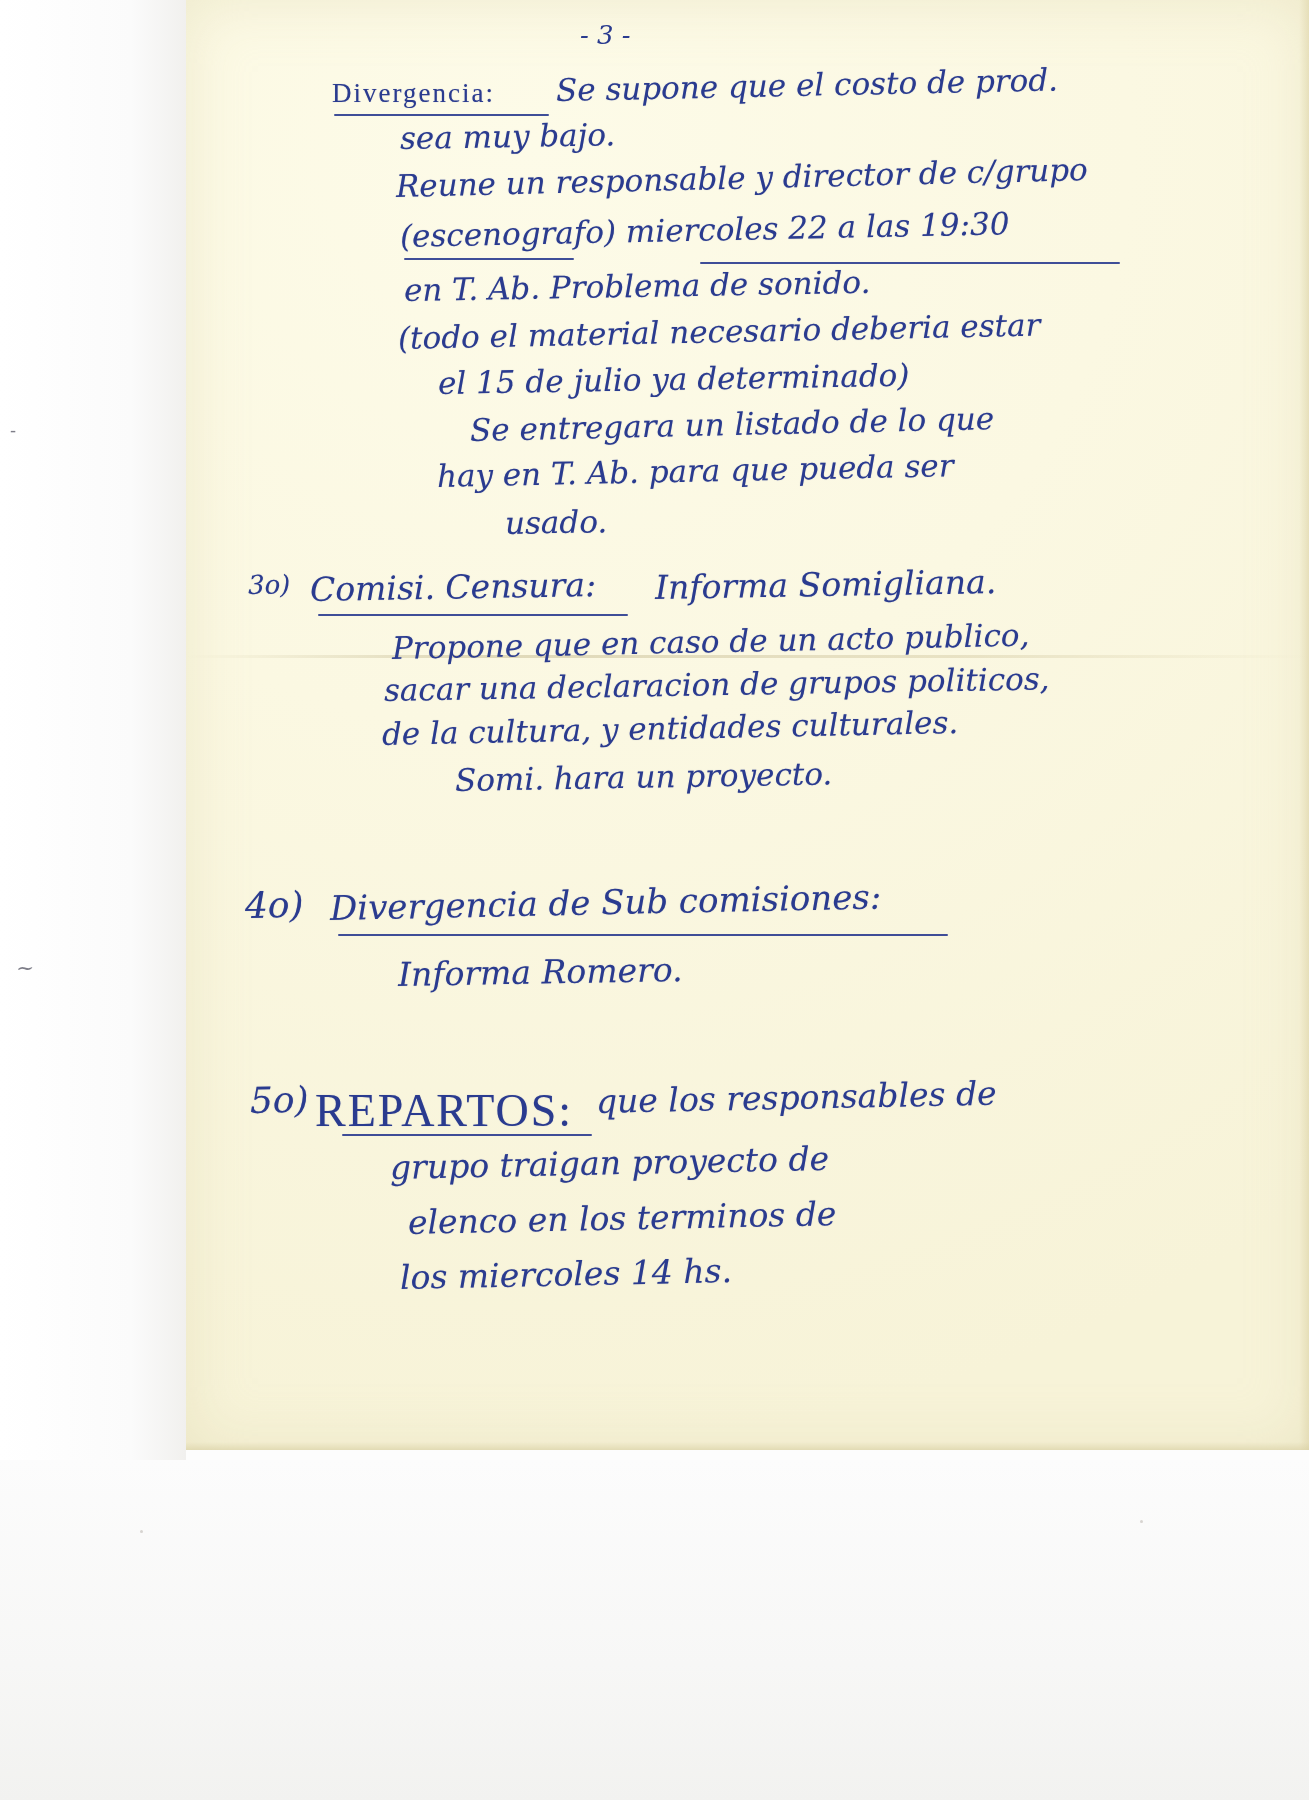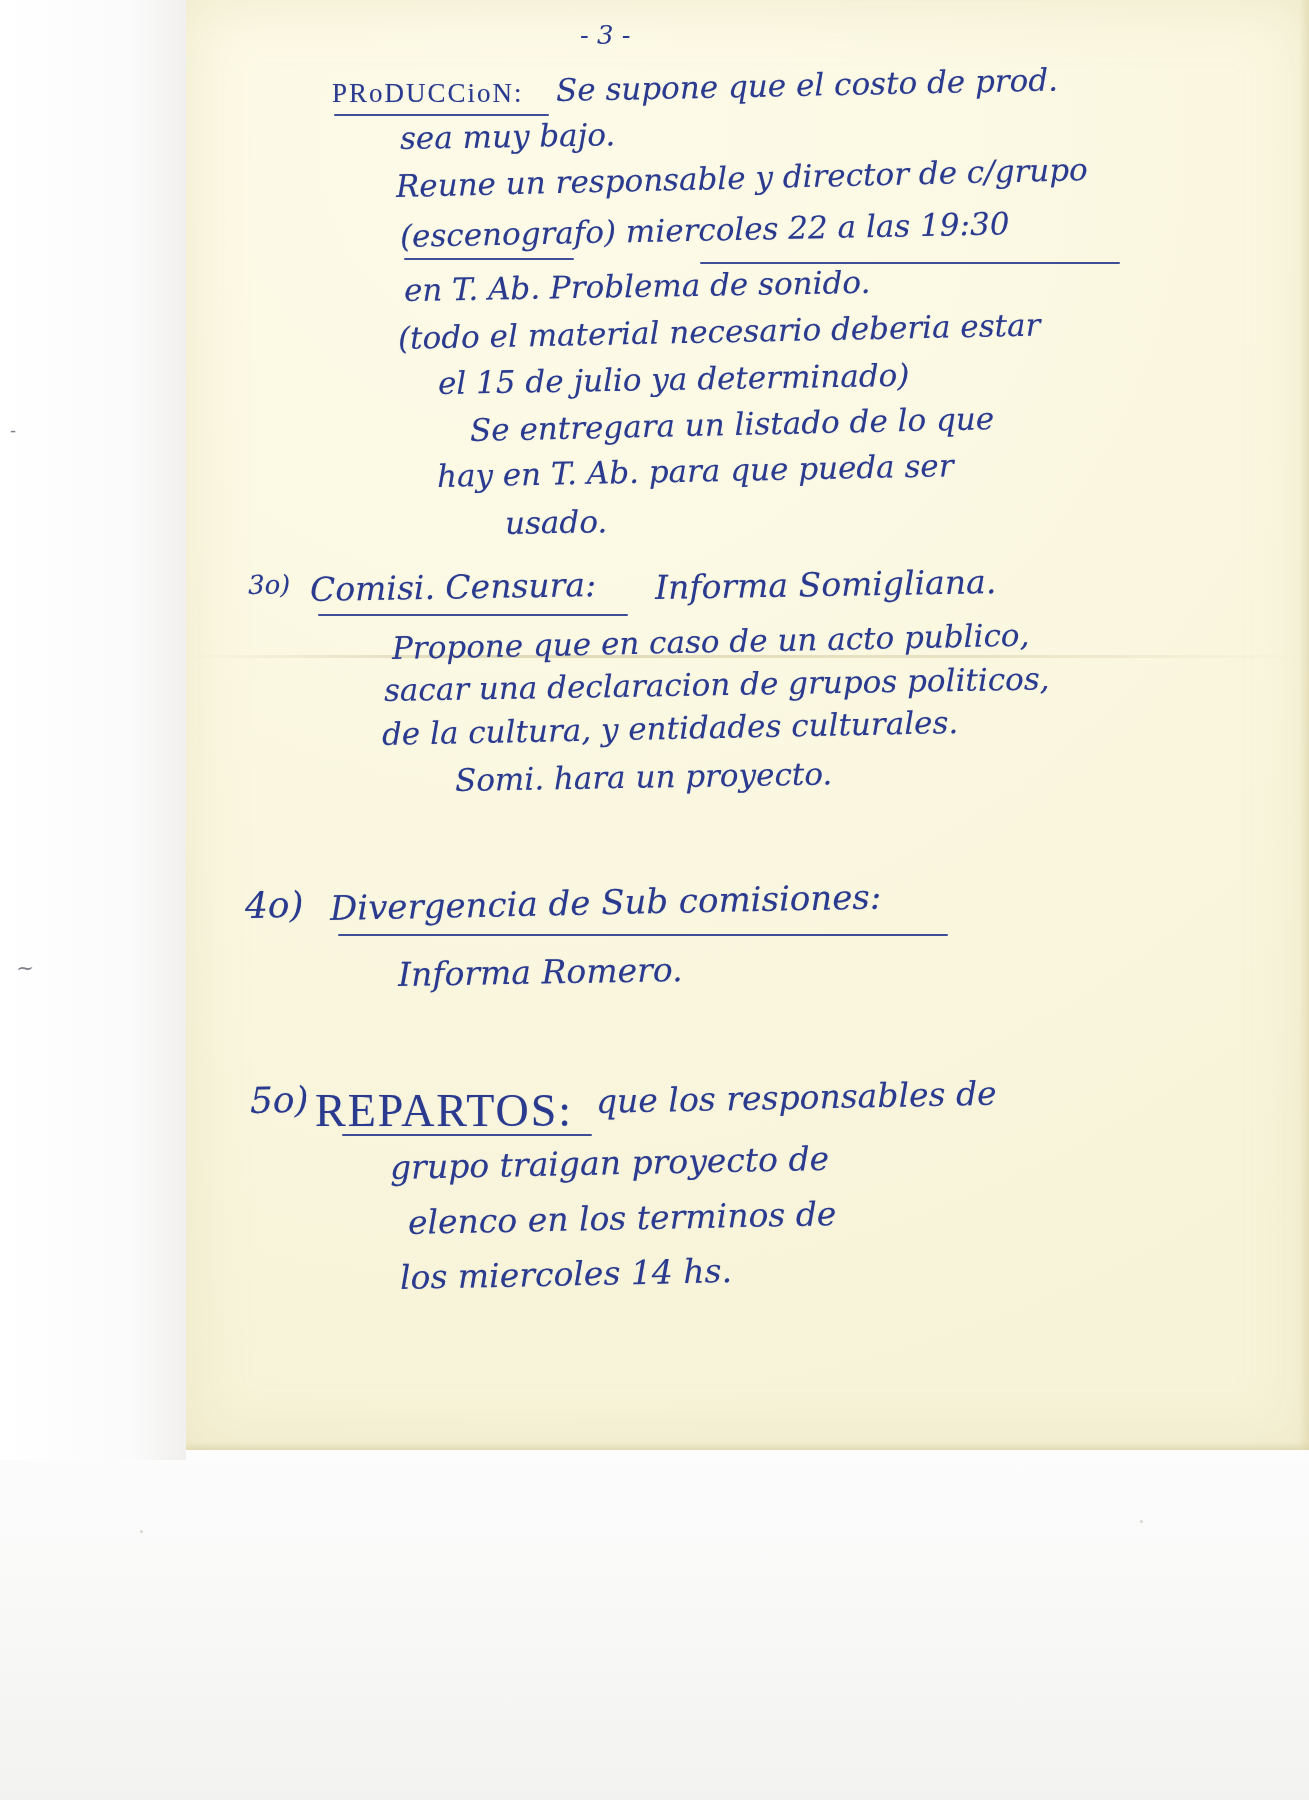--- a/index.html
+++ b/index.html
@@ -134,21 +134,21 @@
 <div id="paper">
   <div class="fold"></div>
   <div class="edge-right"></div>
   <div class="edge-bottom"></div>
 </div>
 
 <div id="page-number">- 3 -</div>
 
 <div id="handwriting">
 
-  <div class="hw-text hw-caps" style="left:332px; top:78px; font-size:27px; letter-spacing:2px;">PRoDUCCioN:</div>
+  <div class="hw-text hw-caps" style="left:332px; top:78px; font-size:27px; letter-spacing:2px;">Divergencia:</div>
   <div class="hw-underline" style="left:334px; top:114px; width:215px;"></div>
 
   <div class="hw-text" style="left:555px; top:72px; font-size:31px; transform: rotate(-1.2deg);"></div>
   <div class="hw-text" style="left:556px; top:72px; font-size:31px; transform: rotate(-1.2deg);">Se supone que el costo de prod.</div>
 
   <div class="hw-text" style="left:400px; top:120px; font-size:31px; transform: rotate(-1deg);">sea muy bajo.</div>
 
   <div class="hw-text" style="left:396px; top:168px; font-size:31px; transform: rotate(-1.4deg);">Reune un responsable y director de c/grupo</div>
 
   <div class="hw-text" style="left:400px; top:218px; font-size:31px; transform: rotate(-1.2deg);">(escenografo) miercoles 22 a las 19:30</div>

